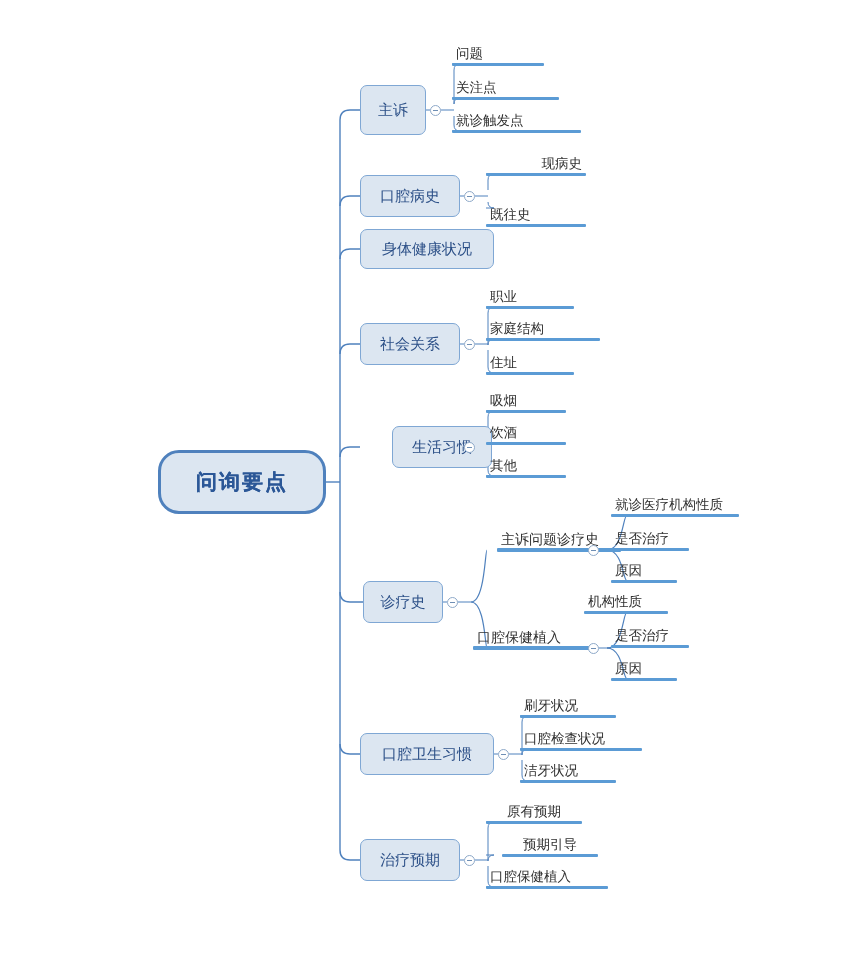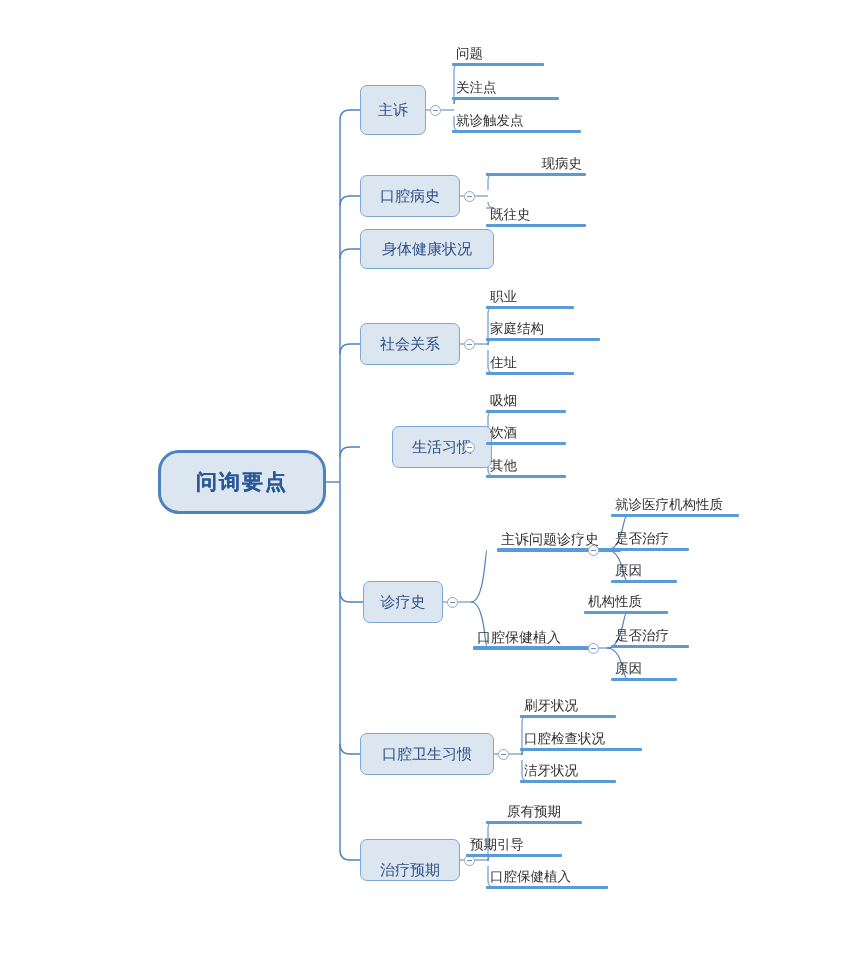--- a/index.html
+++ b/index.html
@@ -272,29 +272,29 @@
       <span class="bar-rule" style="width: 96px; background: rgb(91, 155, 213);"></span>
     </div>
     <div class="bar-node" style="left: 520px; top: 731px;">
       <span class="bar-text">口腔检查状况</span>
       <span class="bar-rule" style="width: 122px; background: rgb(91, 155, 213);"></span>
     </div>
     <div class="bar-node" style="left: 520px; top: 763px;">
       <span class="bar-text">洁牙状况</span>
       <span class="bar-rule" style="width: 96px; background: rgb(91, 155, 213);"></span>
     </div>
-    <div class="branch-node" style="left: 360px; top: 839px; width: 100px; height: 42px; align-items: flex-end;">
+    <div class="branch-node" style="left: 360px; top: 839px; width: 100px; height: 42px;">
       <span>治疗预期</span>
     </div>
     <div class="toggle" style="left: 464px; top: 855px;"></div>
     <div class="bar-node" style="left: 486px; top: 804px; text-align: center;">
       <span class="bar-text">原有预期</span>
       <span class="bar-rule" style="width: 96px; background: rgb(91, 155, 213);"></span>
     </div>
-    <div class="bar-node" style="left: 466px; top: 837px;">
+    <div class="bar-node" style="left: 502px; top: 837px; text-align: center;">
       <span class="bar-text">预期引导</span>
       <span class="bar-rule" style="width: 96px; background: rgb(91, 155, 213);"></span>
     </div>
     <div class="bar-node" style="left: 486px; top: 869px;">
       <span class="bar-text">口腔保健植入</span>
       <span class="bar-rule" style="width: 122px; background: rgb(91, 155, 213);"></span>
     </div>
   </div>
 
 </body></html>

